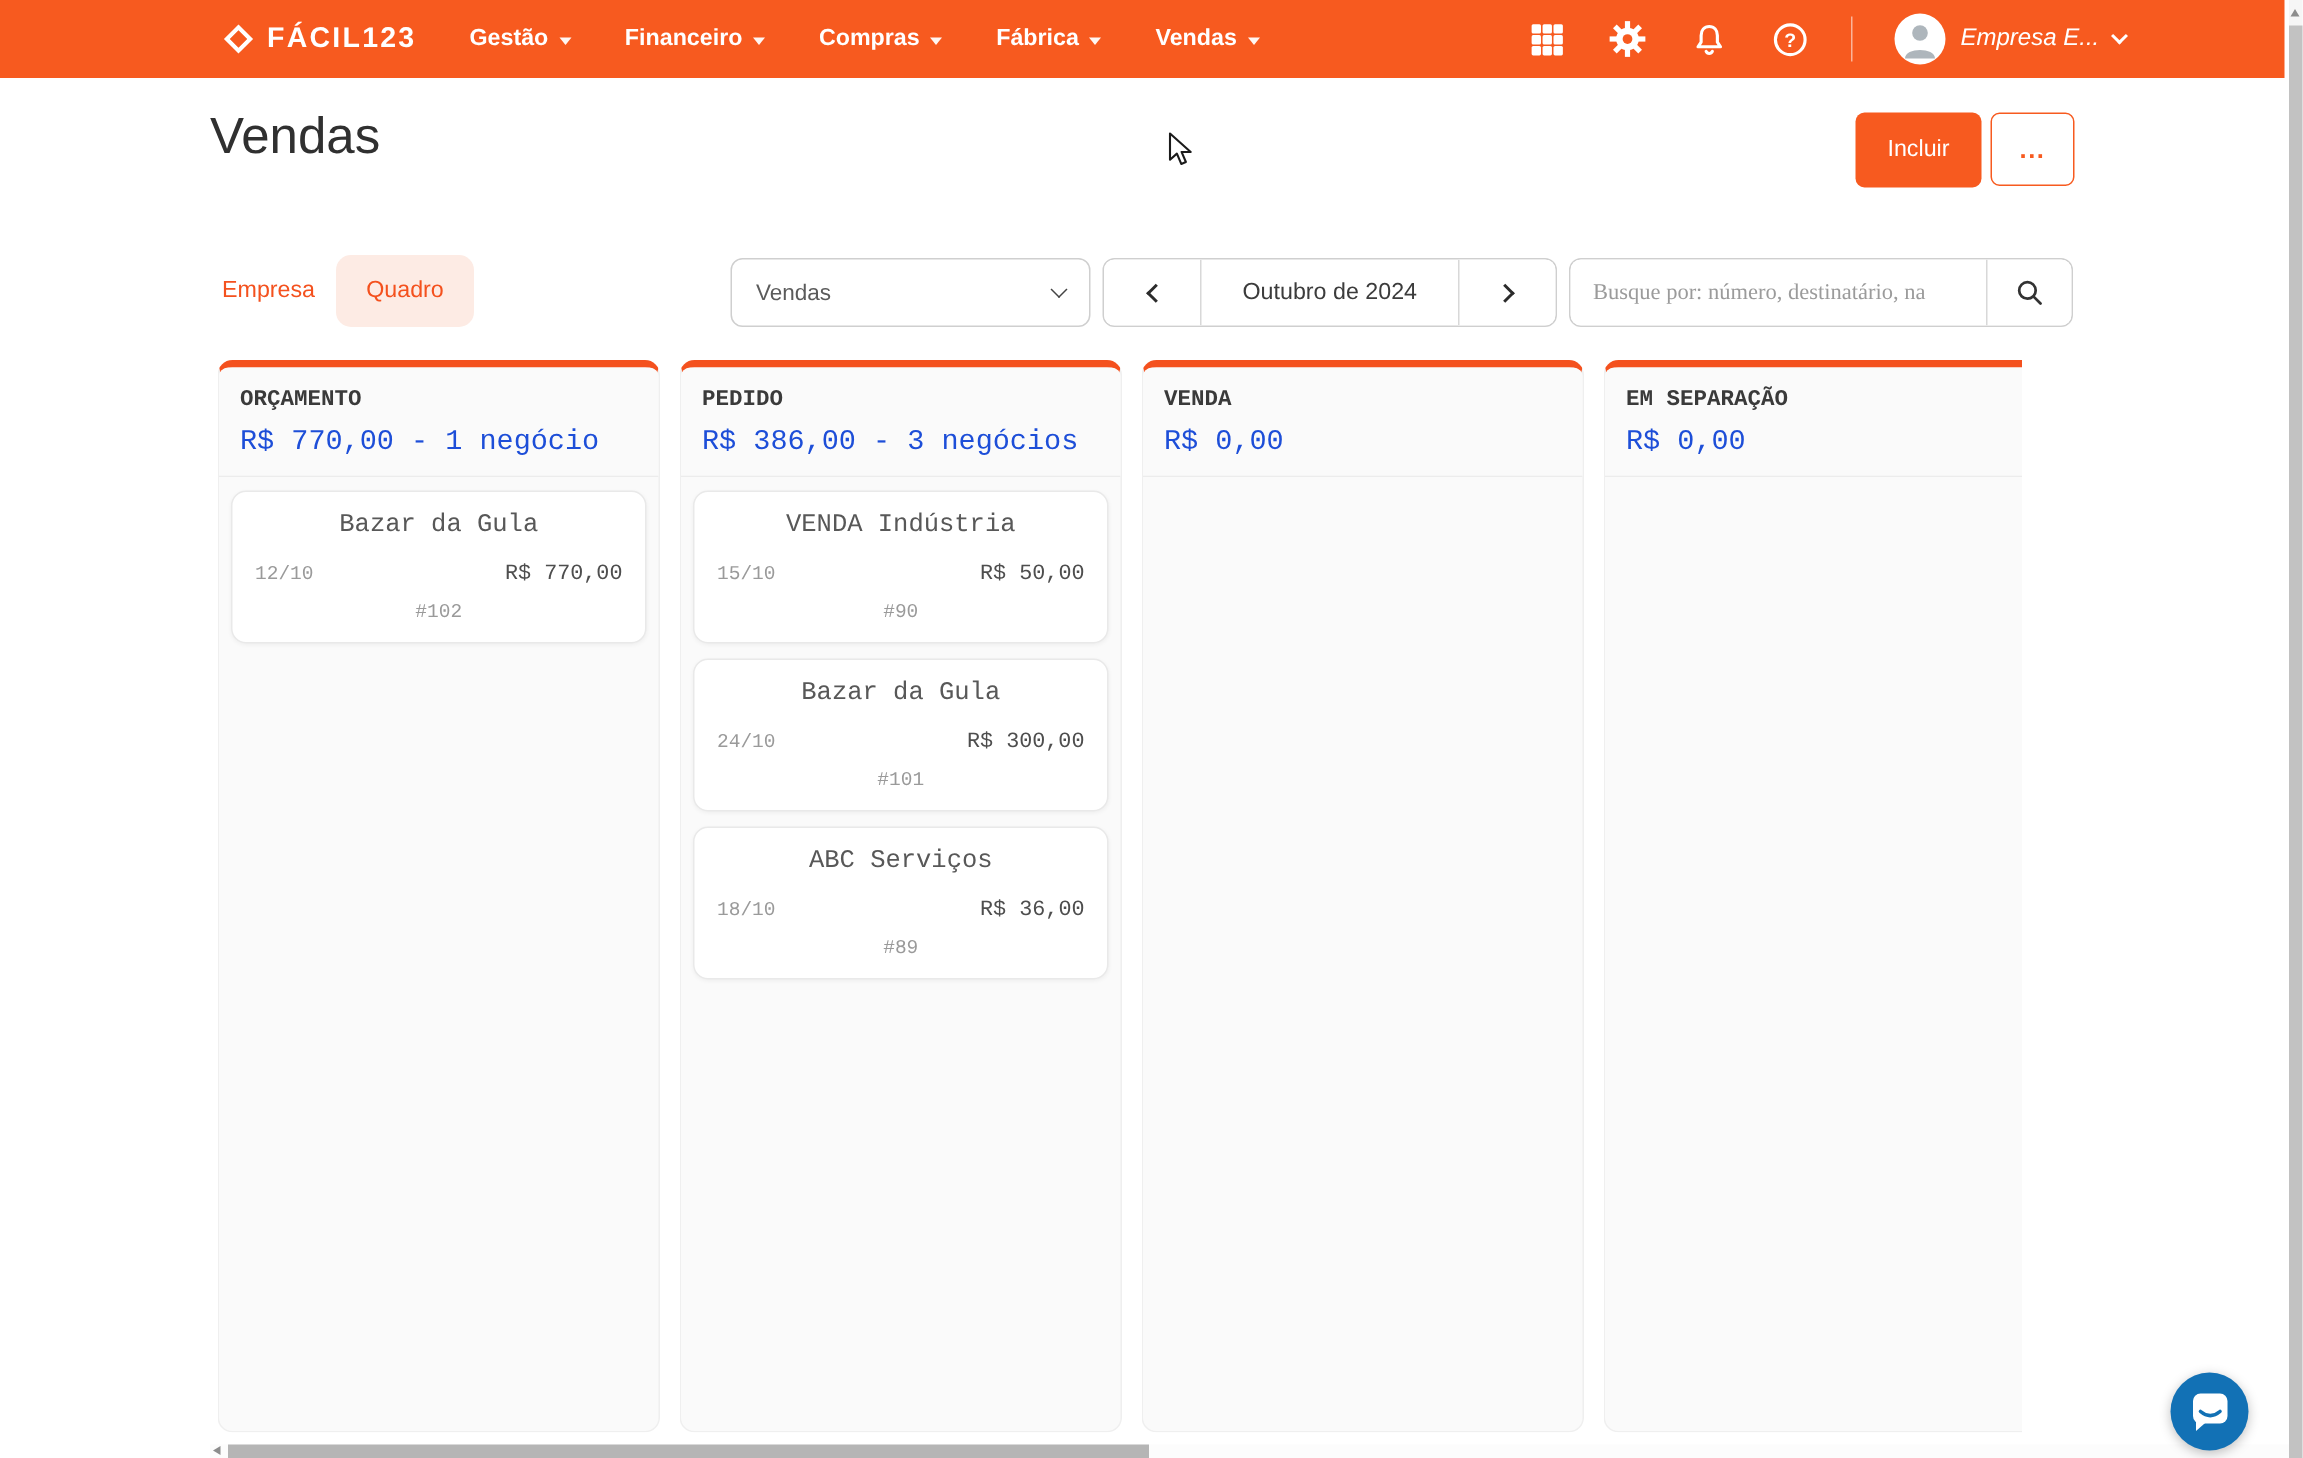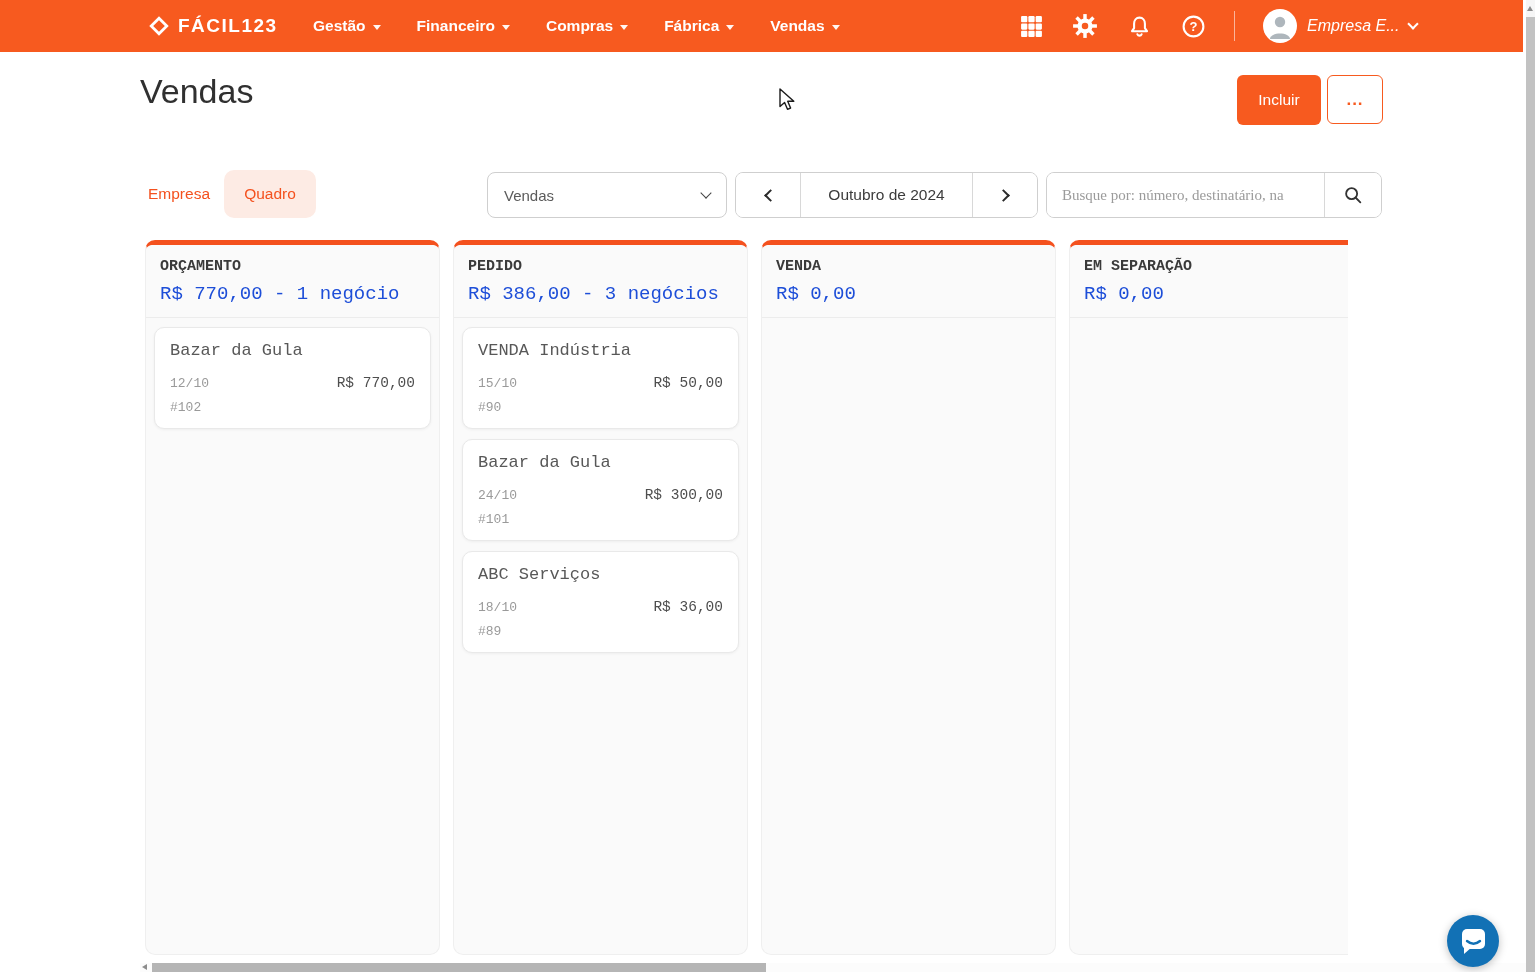--- a/index.html
+++ b/index.html
@@ -71,21 +71,21 @@
 
   
   .board { position:absolute; left:145px; top:240px; width:1203px; height:715px;
            display:flex; gap:13px; overflow:hidden;font-family:Liberation Mono, monospace; }
   .column { flex:0 0 295px; background:#fafafa; border:1px solid #efefef;
             border-top:5px solid #F4511E; border-radius:10px; display:flex; flex-direction:column; }
   .col-head { padding:13px 14px 12px 14px; border-bottom:1px solid #ececec; background:#fafafa;
               border-radius:6px 6px 0 0; }
   .col-title { font-size:15px; font-weight:bold; color:#3a3a3a; min-height:18px; }
   .col-summary { font-size:19px; color:#1d4ed8; margin-top:7px; min-height:17px; }
-  .col-body { flex:1; padding:9px 8px; display:flex; flex-direction:column; gap:10px; overflow:hidden; }
+  .col-body { flex:1; padding:9px 8px; display:flex; flex-direction:column; gap:10px; overflow:hidden;text-align:center; }
 
   .card { background:#fff; border:1px solid #e9e9e9; border-radius:10px; padding:13px 15px;
           box-shadow:0 1px 3px rgba(0,0,0,.05); cursor:pointer; }
   .card-title { font-size:17px; color:#585858; margin-bottom:15px; }
   .card-row { display:flex; justify-content:space-between; align-items:baseline; }
   .card-date { font-size:13px; color:#9a9a9a; }
   .card-value { font-size:14.5px; color:#4e4e4e; }
   .card-number { font-size:13px; color:#9a9a9a; margin-top:9px; }
 
   

